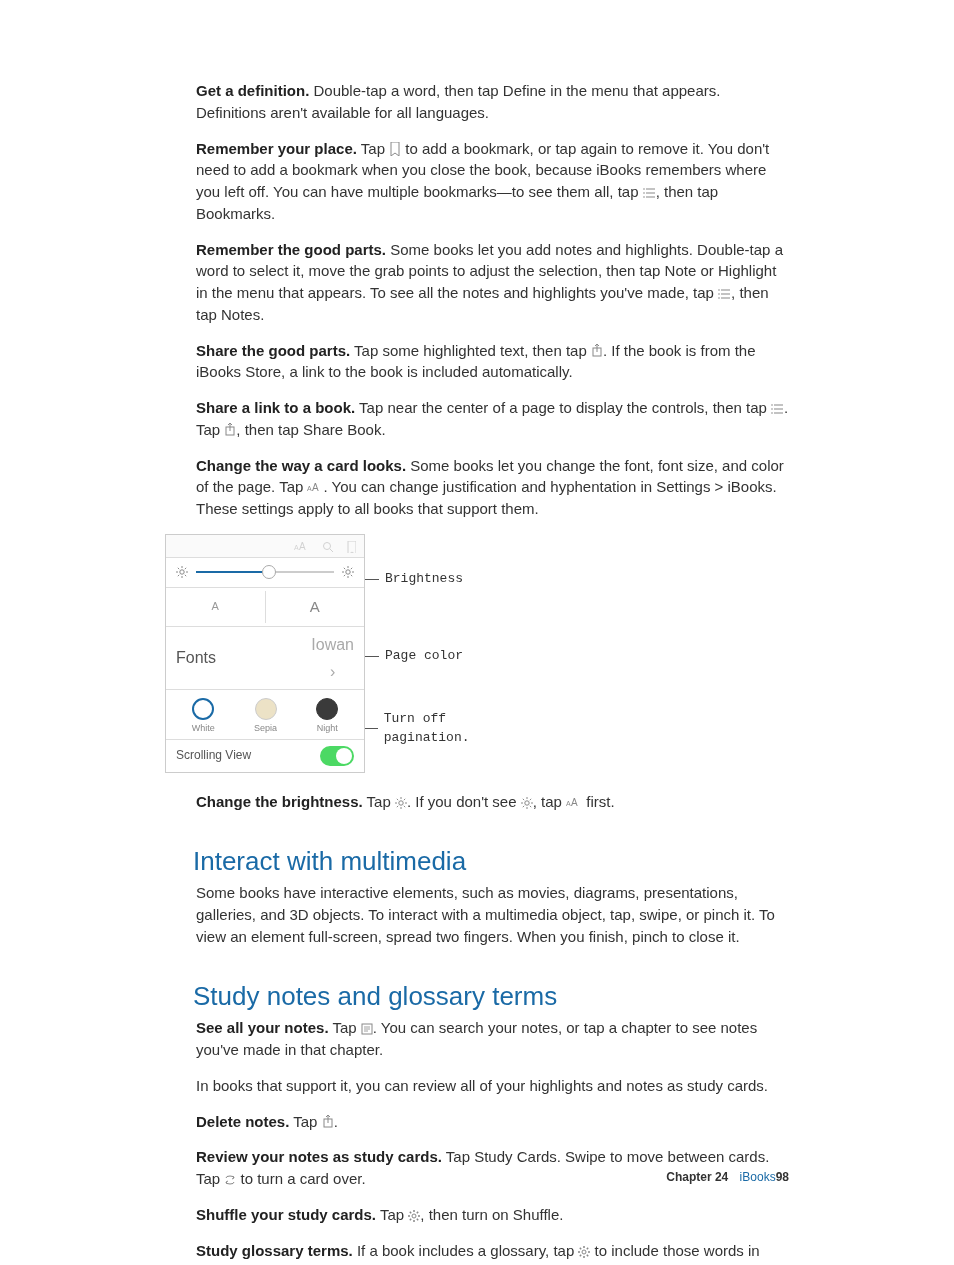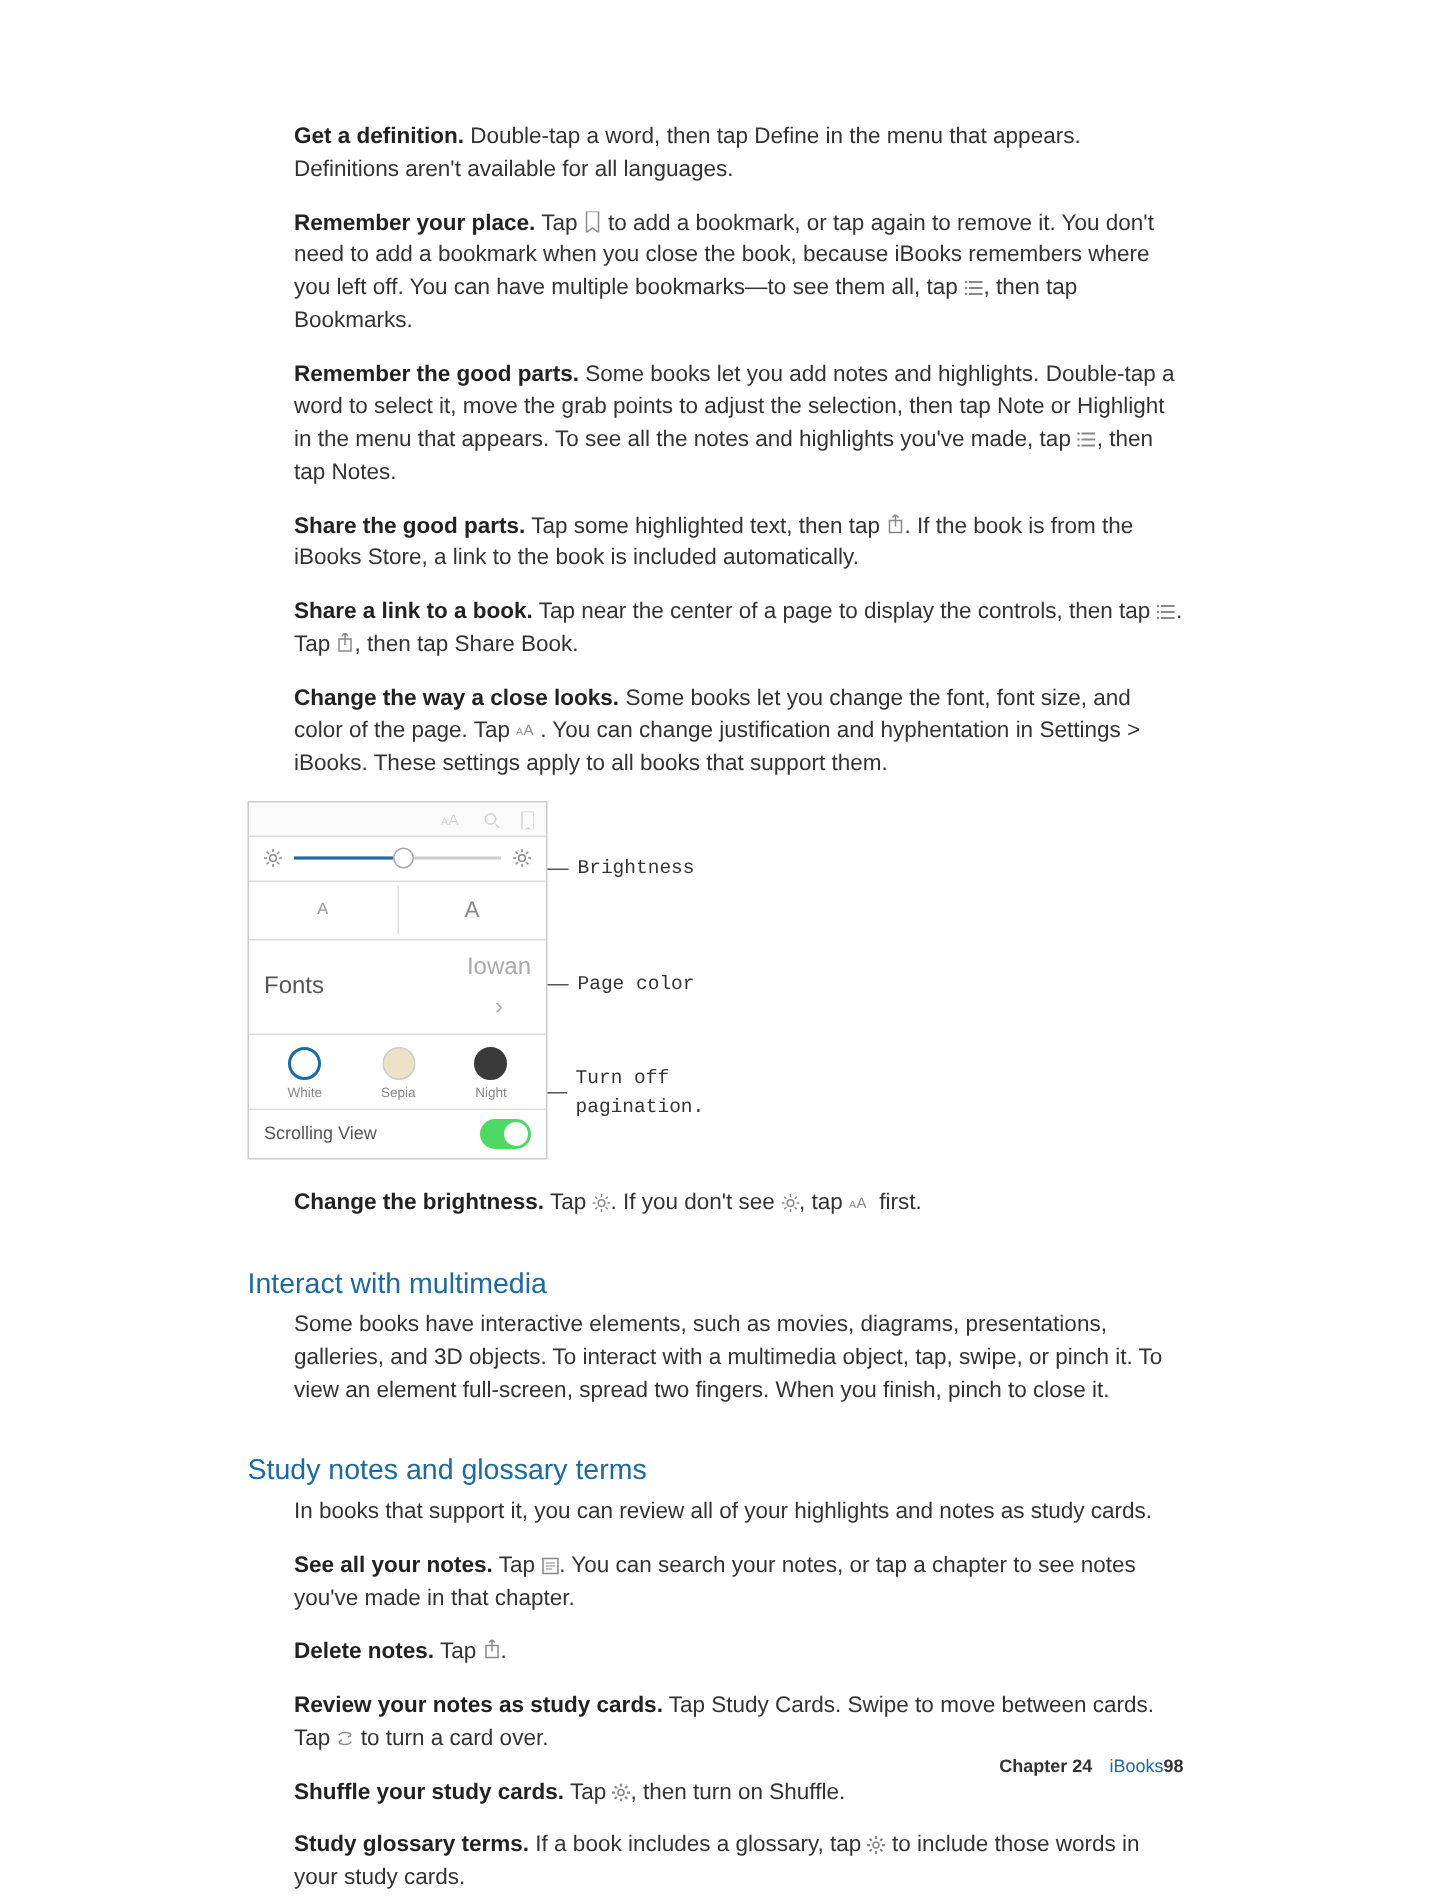--- a/index.html
+++ b/index.html
@@ -17,24 +17,25 @@
     padding: 80px 165px 0 165px;
   }
   .para {
     margin-bottom: 14px;
     color: #333;
     margin-left: 31px;
   }
   .para b { font-weight: 600; color: #222; }
   .section-title {
     color: #1a6aa6;
-    font-size: 19px;
+    font-size: 26px;
     font-weight: 400;
     margin-top: 30px;
     margin-bottom: 2px;
+    margin-left: 28px;
   }
   .inline-icon {
     display: inline-block;
     vertical-align: -2px;
   }
   .footer {
     position: absolute;
     bottom: 79px;
     left: 165px;
     right: 165px;
@@ -203,21 +204,21 @@
 
   <p class="para">
     <b>Share a link to a book.</b><span> Tap near the center of a page to display the controls, then tap </span><svg class="inline-icon" width="13" height="12">
         <use href="#ic-list"></use>
       </svg><span>. Tap </span><svg class="inline-icon" width="12" height="14">
         <use href="#ic-share"></use>
       </svg><span>, then tap Share Book.</span>
   </p>
 
   <p class="para">
-    <b>Change the way a close looks.</b><span> Some books let you change the font, font size, and color of the page. Tap </span><svg class="inline-icon" width="16" height="12">
+    <b>Change the way a card looks.</b><span> Some books let you change the font, font size, and color of the page. Tap </span><svg class="inline-icon" width="16" height="12">
         <use href="#ic-aa"></use>
       </svg><span>. You can change justification and hyphentation in Settings &gt; iBooks. These settings apply to all books that support them.</span>
   </p>
 
   <div class="panel-wrap">
     <div class="panel">
       <div class="panel-top">
         <svg width="16" height="12">
             <use href="#ic-aa"></use>
           </svg>
@@ -283,27 +284,27 @@
         <use href="#ic-bright"></use>
       </svg><span>, tap </span><svg class="inline-icon" width="16" height="12">
         <use href="#ic-aa"></use>
       </svg><span> first.</span>
   </p>
 
   <h2 class="section-title">Interact with multimedia</h2>
   <p class="para">Some books have interactive elements, such as movies, diagrams, presentations, galleries, and 3D objects. To interact with a multimedia object, tap, swipe, or pinch it. To view an element full-screen, spread two fingers. When you finish, pinch to close it.</p>
 
   <h2 class="section-title">Study notes and glossary terms</h2>
-  <p class="para">In books that support it, you can review all of your highlights and notes as study cards.</p>
-
   <p class="para">
     <b>See all your notes.</b><span> Tap </span><svg class="inline-icon" width="12" height="12">
         <use href="#ic-notes"></use>
       </svg><span>. You can search your notes, or tap a chapter to see notes you've made in that chapter.</span>
   </p>
+
+  <p class="para">In books that support it, you can review all of your highlights and notes as study cards.</p>
 
   <p class="para">
     <b>Delete notes.</b><span> Tap </span><svg class="inline-icon" width="12" height="14">
         <use href="#ic-share"></use>
       </svg><span>.</span>
   </p>
 
   <p class="para">
     <b>Review your notes as study cards.</b><span> Tap Study Cards. Swipe to move between cards. Tap </span><svg class="inline-icon" width="12" height="12">
         <use href="#ic-flip"></use>

